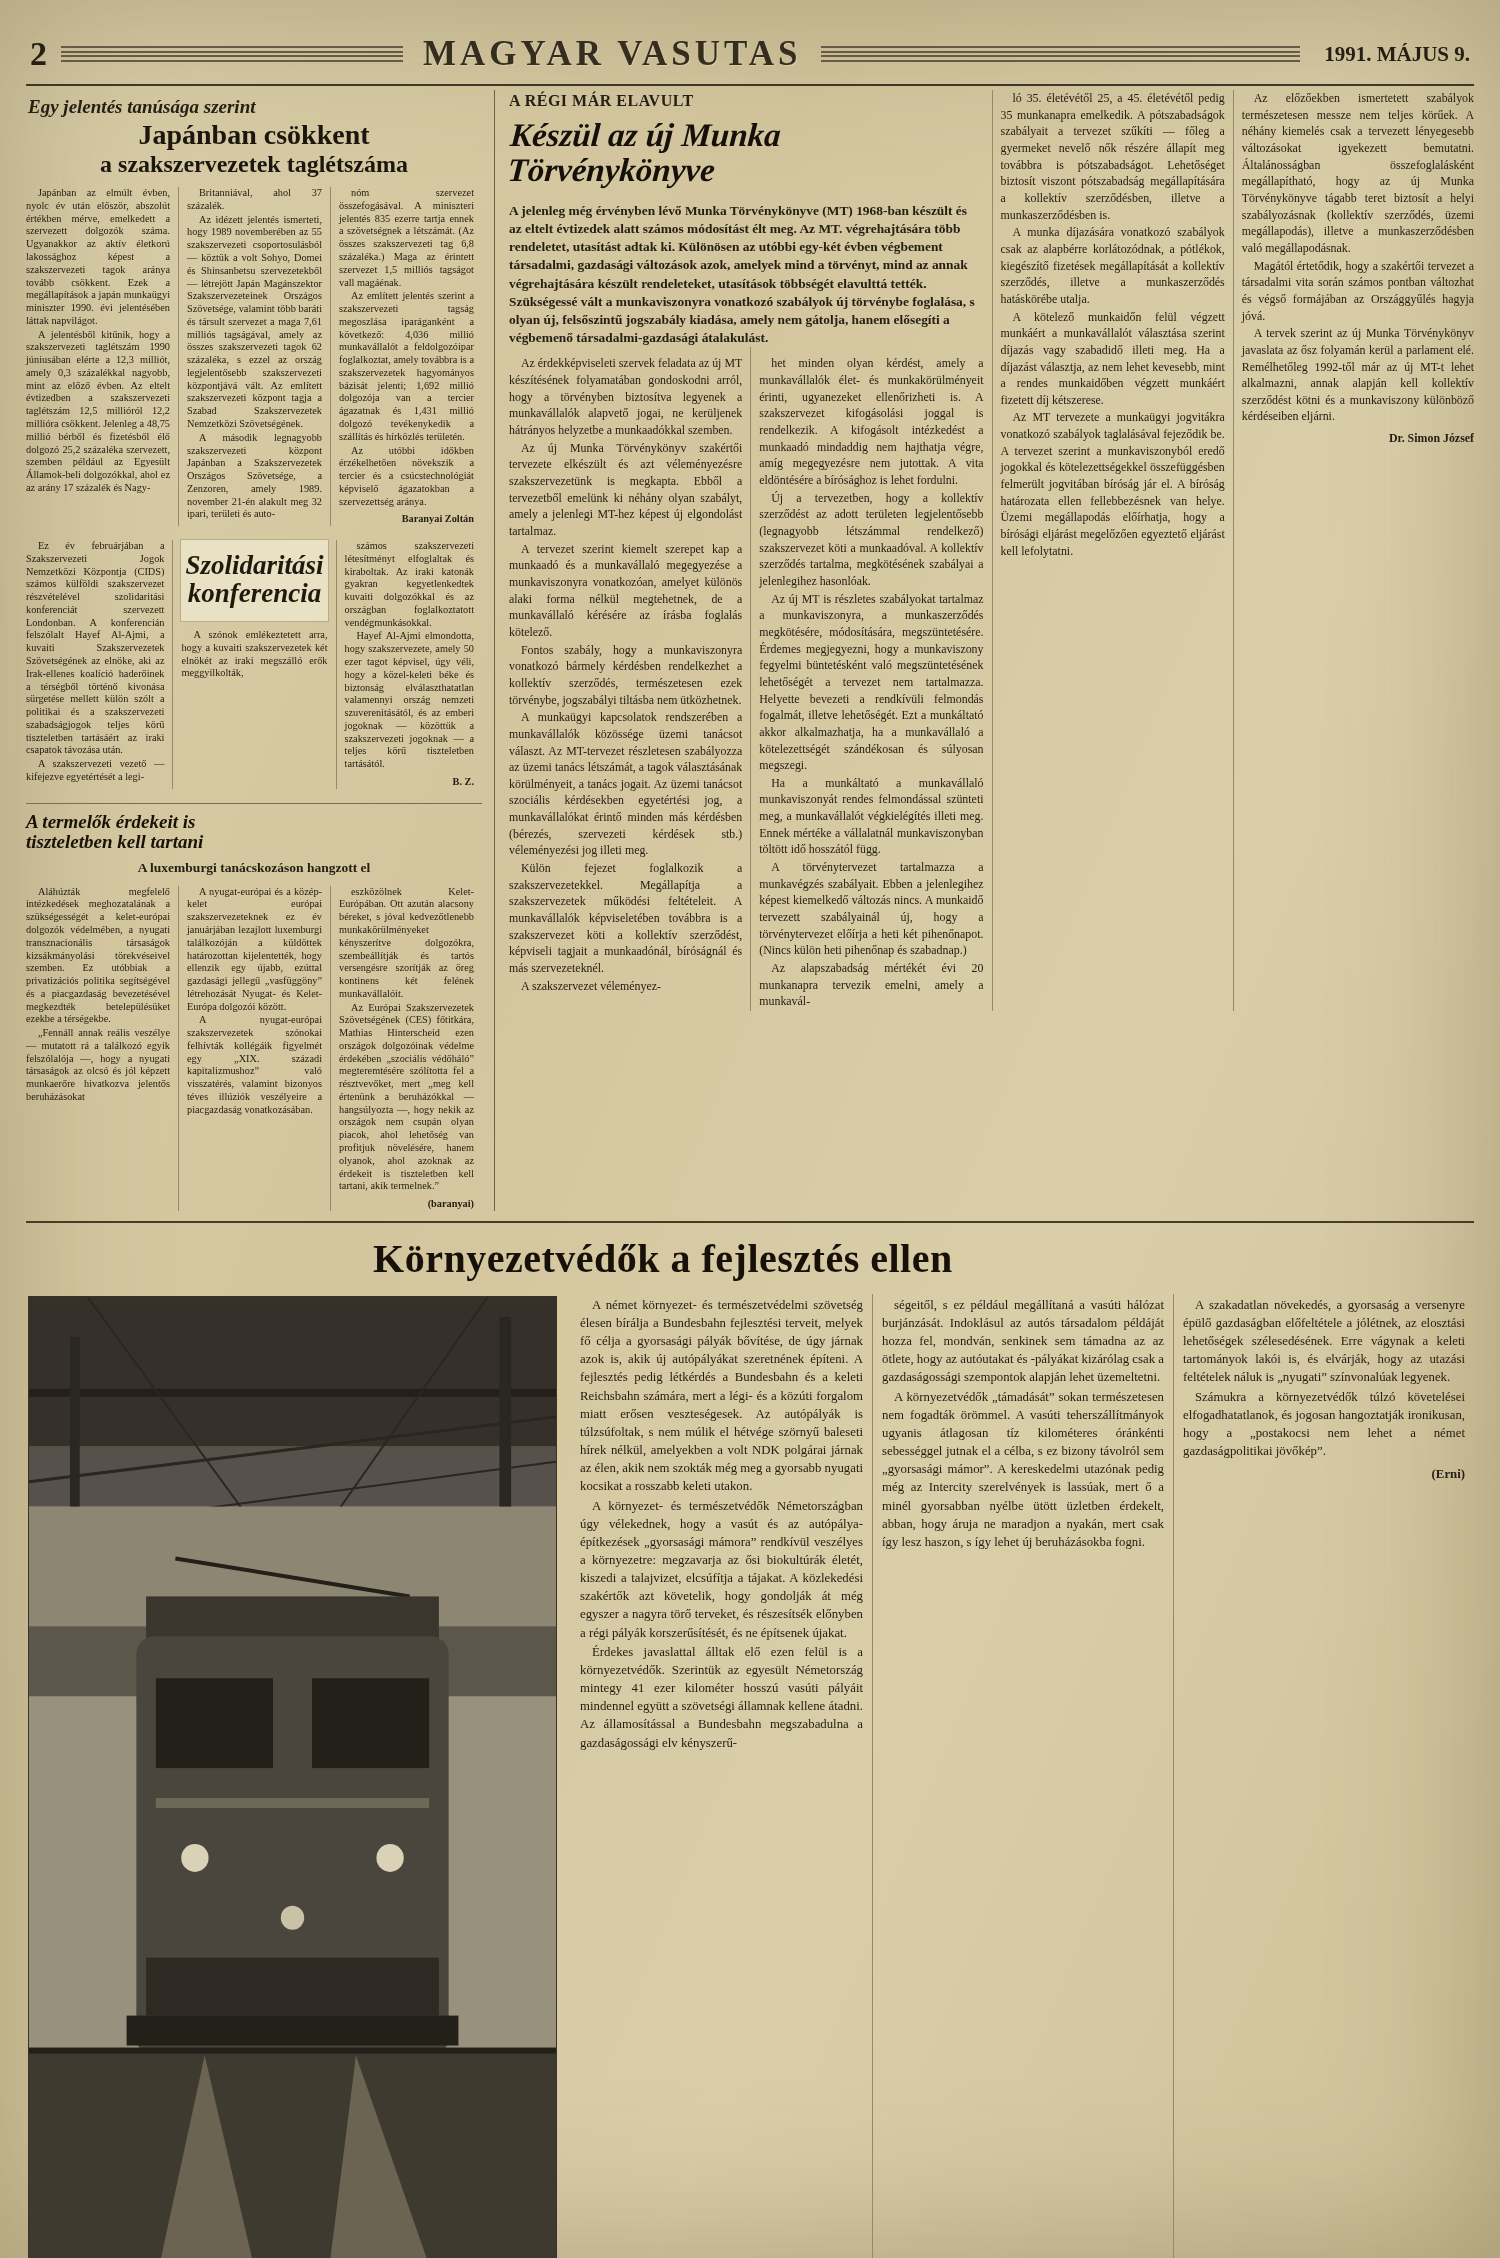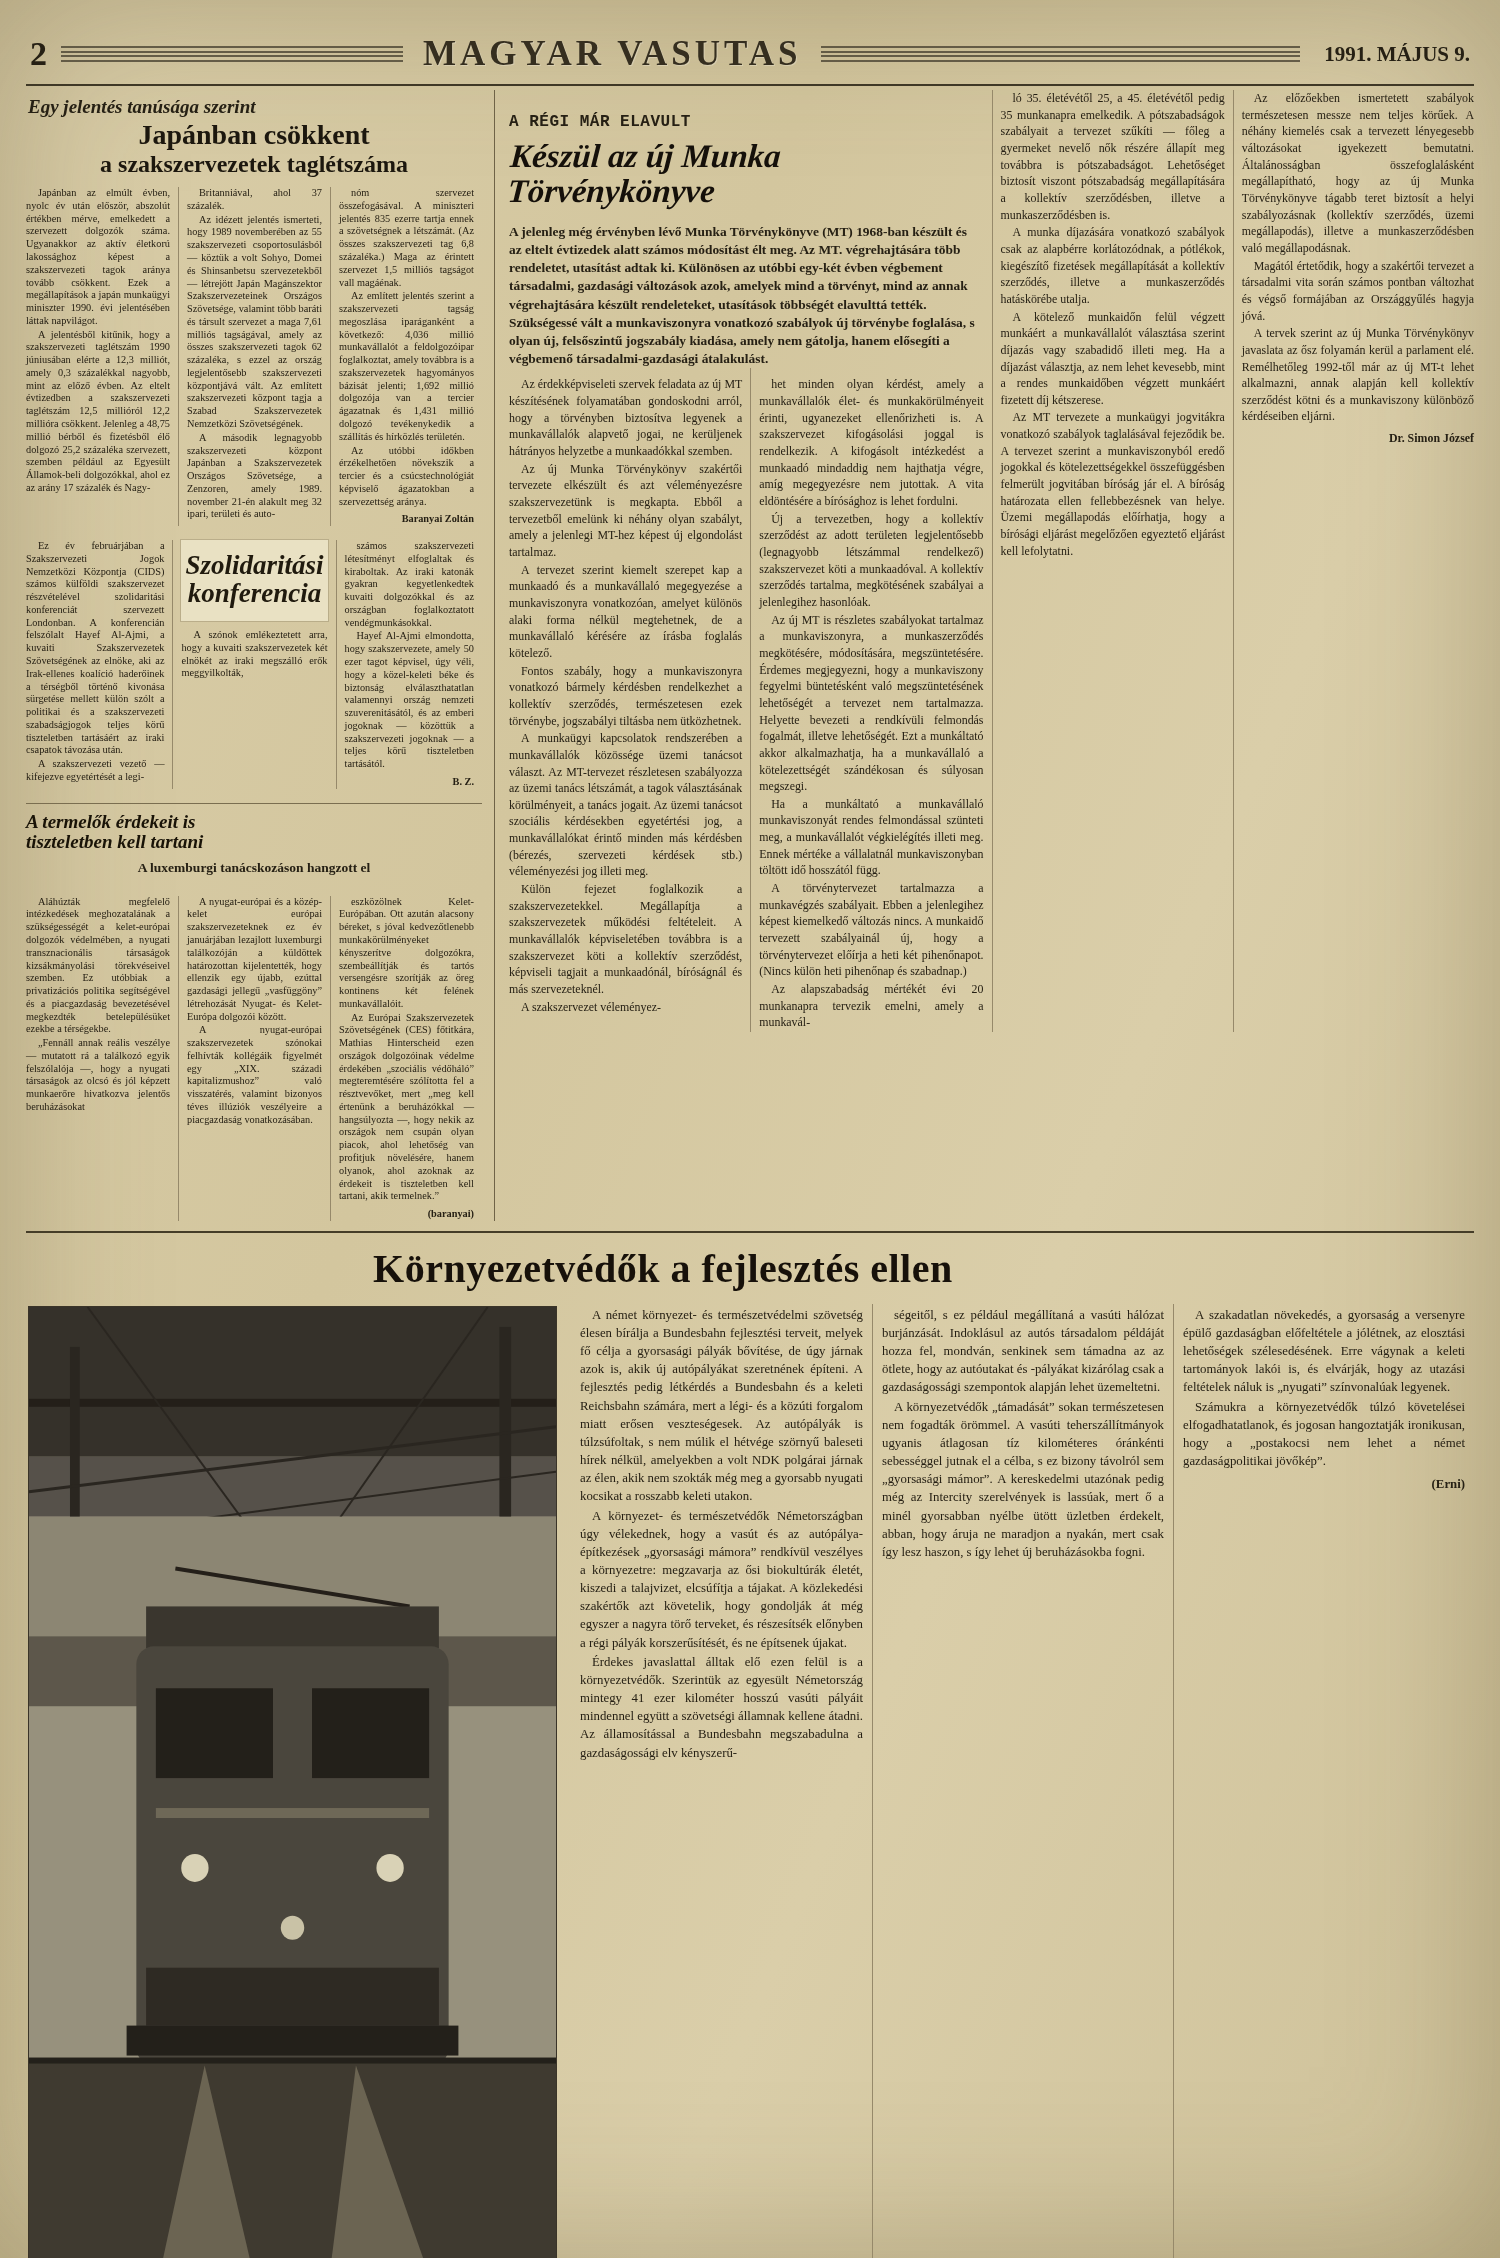--- a/index.html
+++ b/index.html
@@ -43,27 +43,27 @@
 
   
   .szolid { margin-top:14px; }
   .szolid-box { background:#e9e1c3; text-align:center; font-style:italic; font-weight:700;
     font-size:27px; line-height:1.02; padding:12px 4px 14px; margin-bottom:8px;
     box-shadow:0 0 0 1px rgba(60,50,25,.18); color:#201a0e; }
 
   
   .termelok { margin-top:14px; border-top:1px solid #7a6e50; padding-top:8px; }
   .termelok-title { font-style:italic; font-weight:700; font-size:19px; line-height:1.08; color:#191307; }
-  .termelok-sub { text-align:center; font-weight:700; font-size:13.5px; margin:7px 0 20px; }
+  .termelok-sub { text-align:center; font-weight:700; font-size:13.5px; margin:7px 0 10px; }
 
   
   .munka { display:grid; grid-template-columns:repeat(4,1fr); font-size:11.9px; line-height:1.4; }
   .munka-head   { grid-area:1/1/2/3; padding:0 10px 4px 0; }
-  .munka-kicker { font-family:Liberation Mono, monospace; font-weight:700; font-size:16px;
-                  letter-spacing:.5px; margin-bottom:6px;margin-top:21px; }
+  .munka-kicker { font-family:Liberation Serif, serif; font-weight:700; font-size:16px;
+                  letter-spacing:.5px; margin-bottom:6px; }
   .munka-title  { font-style:italic; font-weight:700; font-size:33px; line-height:1.05;
                   transform:skewX(-4deg); transform-origin:left; color:#15100a; margin-bottom:10px; }
   .munka-lead   { grid-area:2/1/3/3; font-weight:700; font-size:13.4px; line-height:1.36; padding-right:10px; }
   .munka-c1 { grid-area:3/1/4/2; padding:8px 8px 0 0; }
   .munka-c2 { grid-area:3/2/4/3; padding:8px 8px 0 8px; border-left:1px solid #96896a; }
   .munka-c3 { grid-area:1/3/4/4; padding:0 8px; border-left:1px solid #96896a; }
   .munka-c4 { grid-area:1/4/4/5; padding:0 0 0 8px; border-left:1px solid #96896a; }
 
   
   .bottom { border-top:2px solid #453d28; margin-top:10px; padding-top:4px; flex:1; display:flex; flex-direction:column; }

